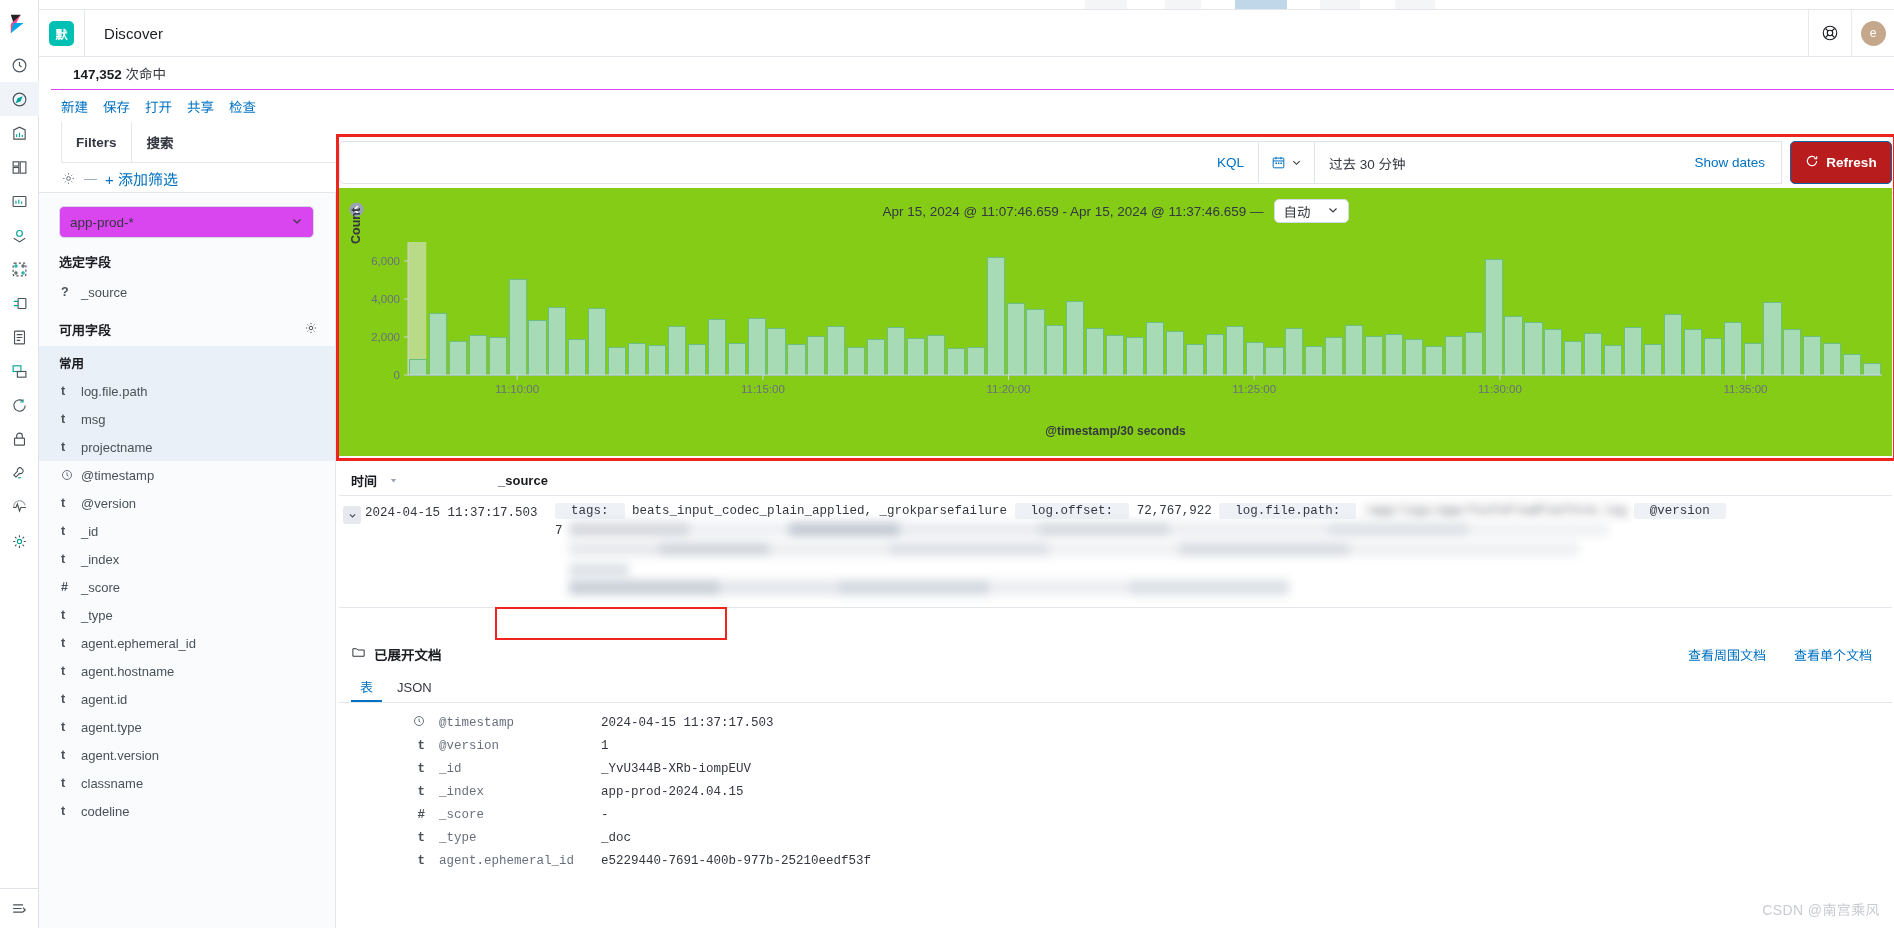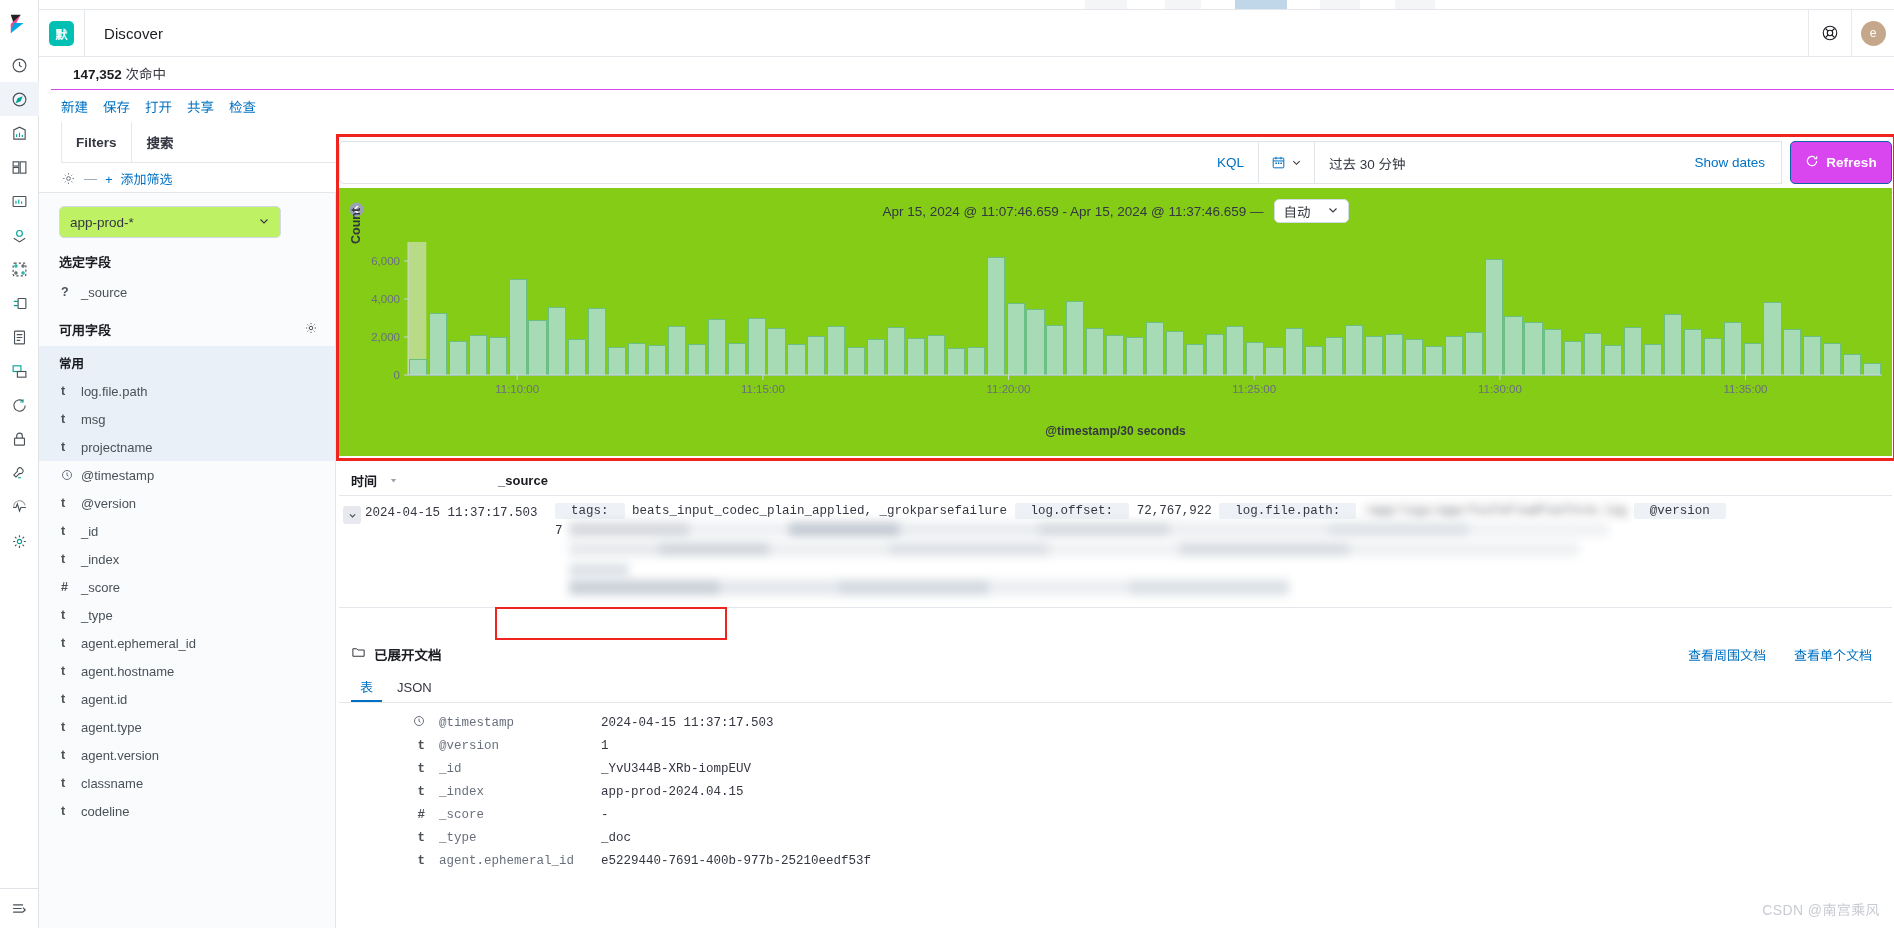--- a/index.html
+++ b/index.html
@@ -73,21 +73,21 @@
     height:40px; display:flex; align-items:center; padding:0 14px;
     font-size:13.5px; color:#343741; border-right:1px solid #e4e7eb;
     border-left:1px solid transparent; background:#fff;
   }
   .fb-tab:first-child { font-weight:700; border-left:1px solid #e4e7eb;}
   .fb-tab.plain { color:#343741; font-weight:700; border-right:none;}
   .fb-underline { position:absolute; left:22px; top:40px; width:1290px; height:1px; background:#e4e7eb;}
   .fb-filters-row { position:absolute; left:22px; top:41px; height:30px; display:flex; align-items:center; gap:8px; }
   .fb-gear { color:#69707d; display:flex; align-items:center; }
   .fb-dash { color:#98a2b3; font-size:13px; }
-  .fb-add { color:#0071c2; font-size:13px; cursor:pointer;font-family:Liberation Mono, monospace; }
+  .fb-add { color:#0071c2; font-size:15px; cursor:pointer; }
   .filterbar-bottom { position:absolute; left:0; top:70px; width:1855px; height:1px; background:#e3e6ea;}
 
   
   .redbox {
     position:absolute; left:336px; top:134px; width:1560px; height:327px;
     border:3px solid #f0241e; z-index:9; pointer-events:none;
   }
   .querybar {
     position:absolute; left:339px; top:141px; width:1551px; height:43px;
     display:flex; align-items:stretch; background:#fdfdfd;
@@ -101,33 +101,33 @@
     flex: 0 0 523px; border:1px solid #e0e3e7; border-left:none; background:#fff;
     display:flex; align-items:center; border-radius:0;
   }
   .qb-cal {
     width:56px; height:100%; display:flex; align-items:center; justify-content:center;
     gap:5px; color:#0071c2; border-right:1px solid #e0e3e7;
   }
   .qb-range { font-size:13.5px; color:#343741; padding-left:14px; }
   .qb-showdates { margin-left:auto; font-size:13.5px; color:#0071c2; padding-right:16px; }
   .qb-refresh {
-    flex:0 0 102px; background:#d946ef; color:#fff; border-radius:5px;
+    flex:0 0 102px; background:#b91c1c; color:#fff; border-radius:5px;
     display:flex; align-items:center; justify-content:center; gap:7px;
     font-size:13.5px; font-weight:700; margin-left:8px; border:1px solid #0b64a8;
   }
 
   
   .sidebar {
     position:absolute; left:39px; top:193px; width:297px; height:735px;
     background:#fafbfd; border-right:1px solid #e3e6ea; overflow:hidden;
   }
   .idx-select {
-    margin:13px 20px 0 20px; width:222px; height:32px;
-    border:1px solid #d3dae6; border-radius:5px; background:#bef264;
+    margin:13px 20px 0 20px; width:255px; height:32px;
+    border:1px solid #d3dae6; border-radius:5px; background:#d946ef;
     display:flex; align-items:center; padding:4px 10px;
     font-size:13.5px; color:#343741; position:relative;
   }
   .idx-select .chev { position:absolute; right:10px; color:#343741; }
   .sb-section { font-size:13px; font-weight:700; color:#1a1c21; padding:14px 0 7px 20px; }
   .sb-section.avail { display:flex; align-items:center; }
   .sb-section.avail .gear { margin-left:auto; margin-right:17px; color:#4a5258; }
   .sb-group { background:#e9f0f7; }
   .sb-group-title { font-size:12.5px; font-weight:700; color:#1a1c21; padding:7px 0 5px 20px;}
   .field {

